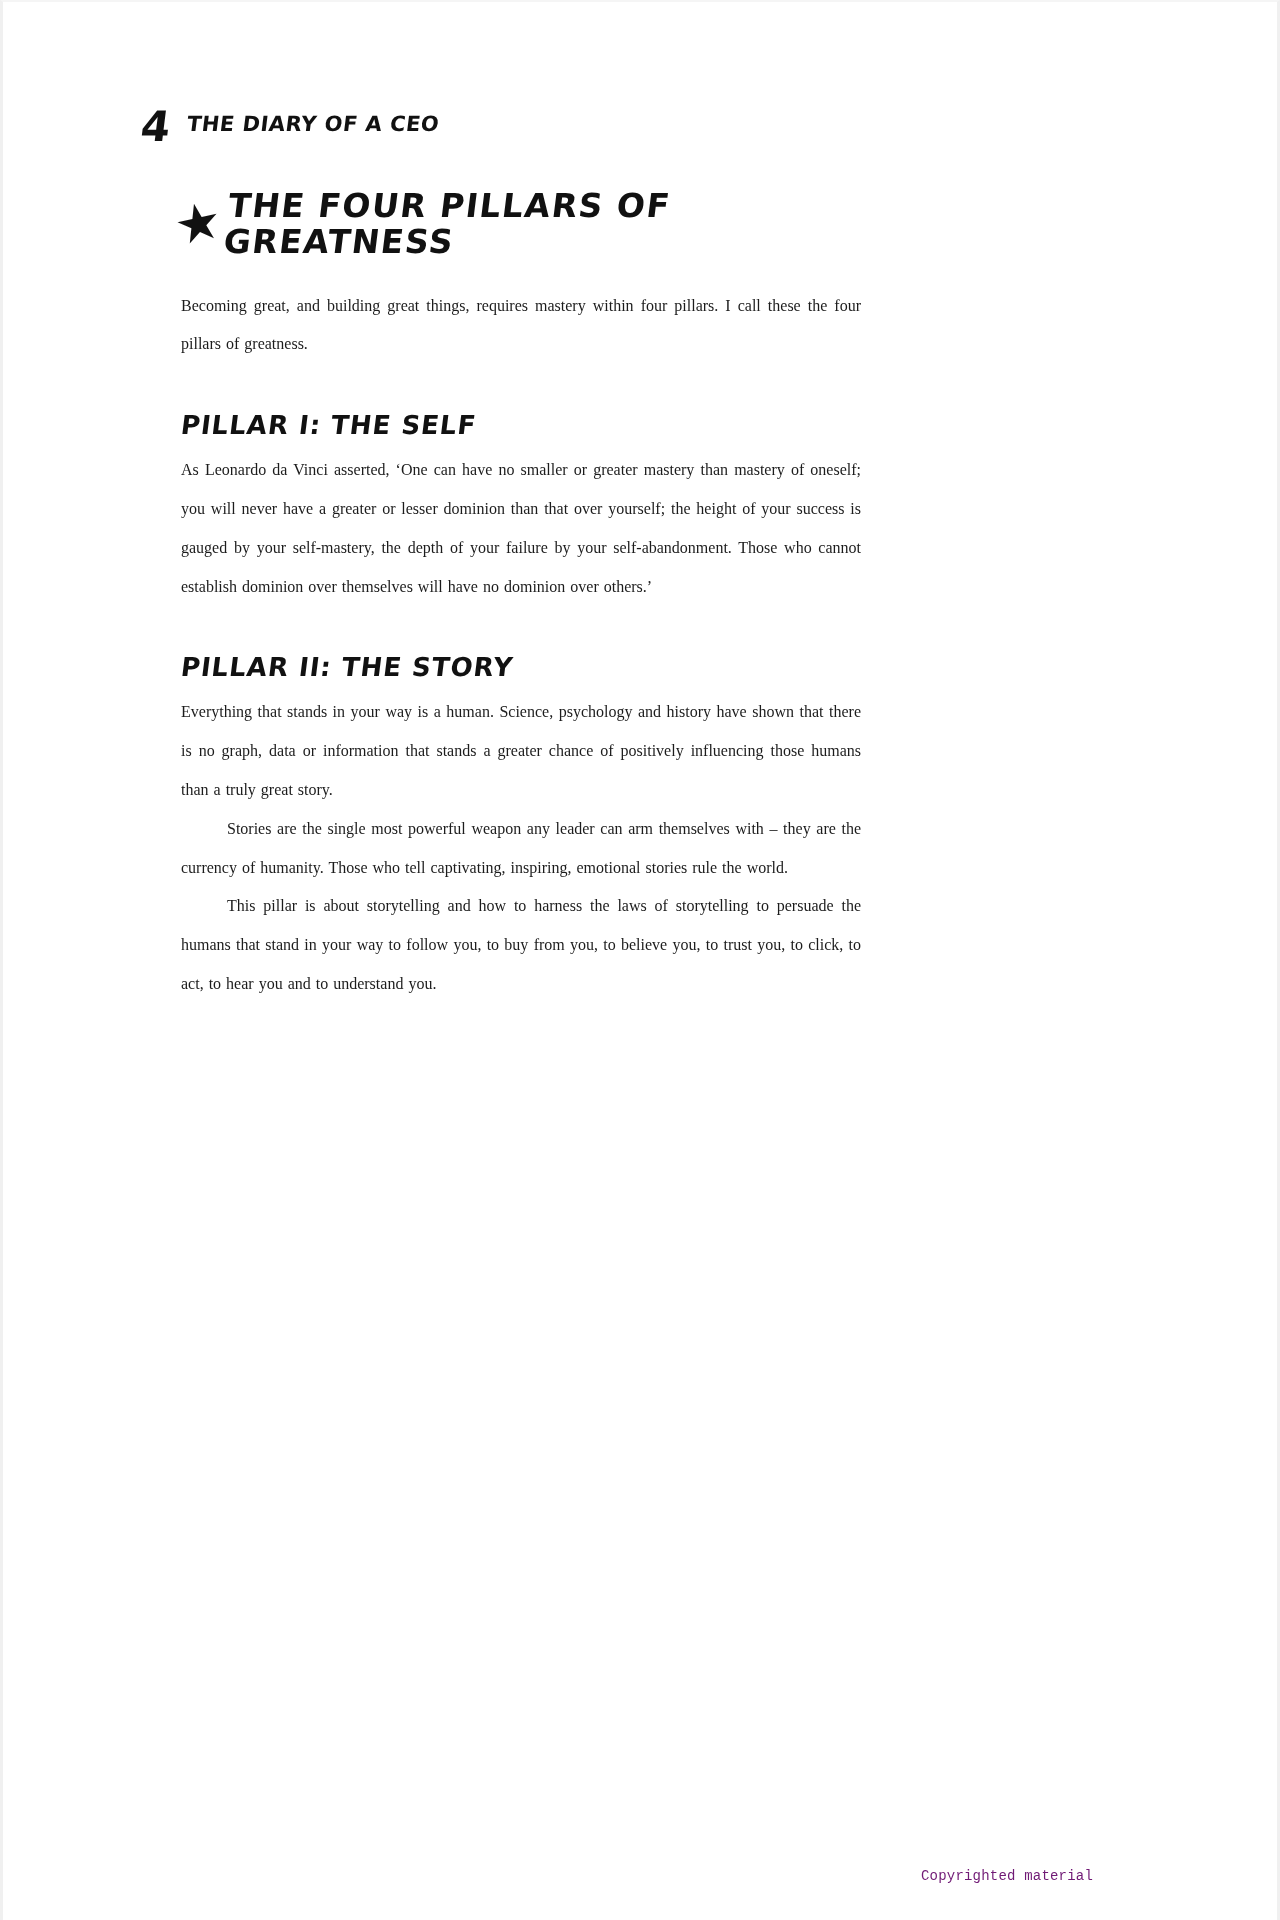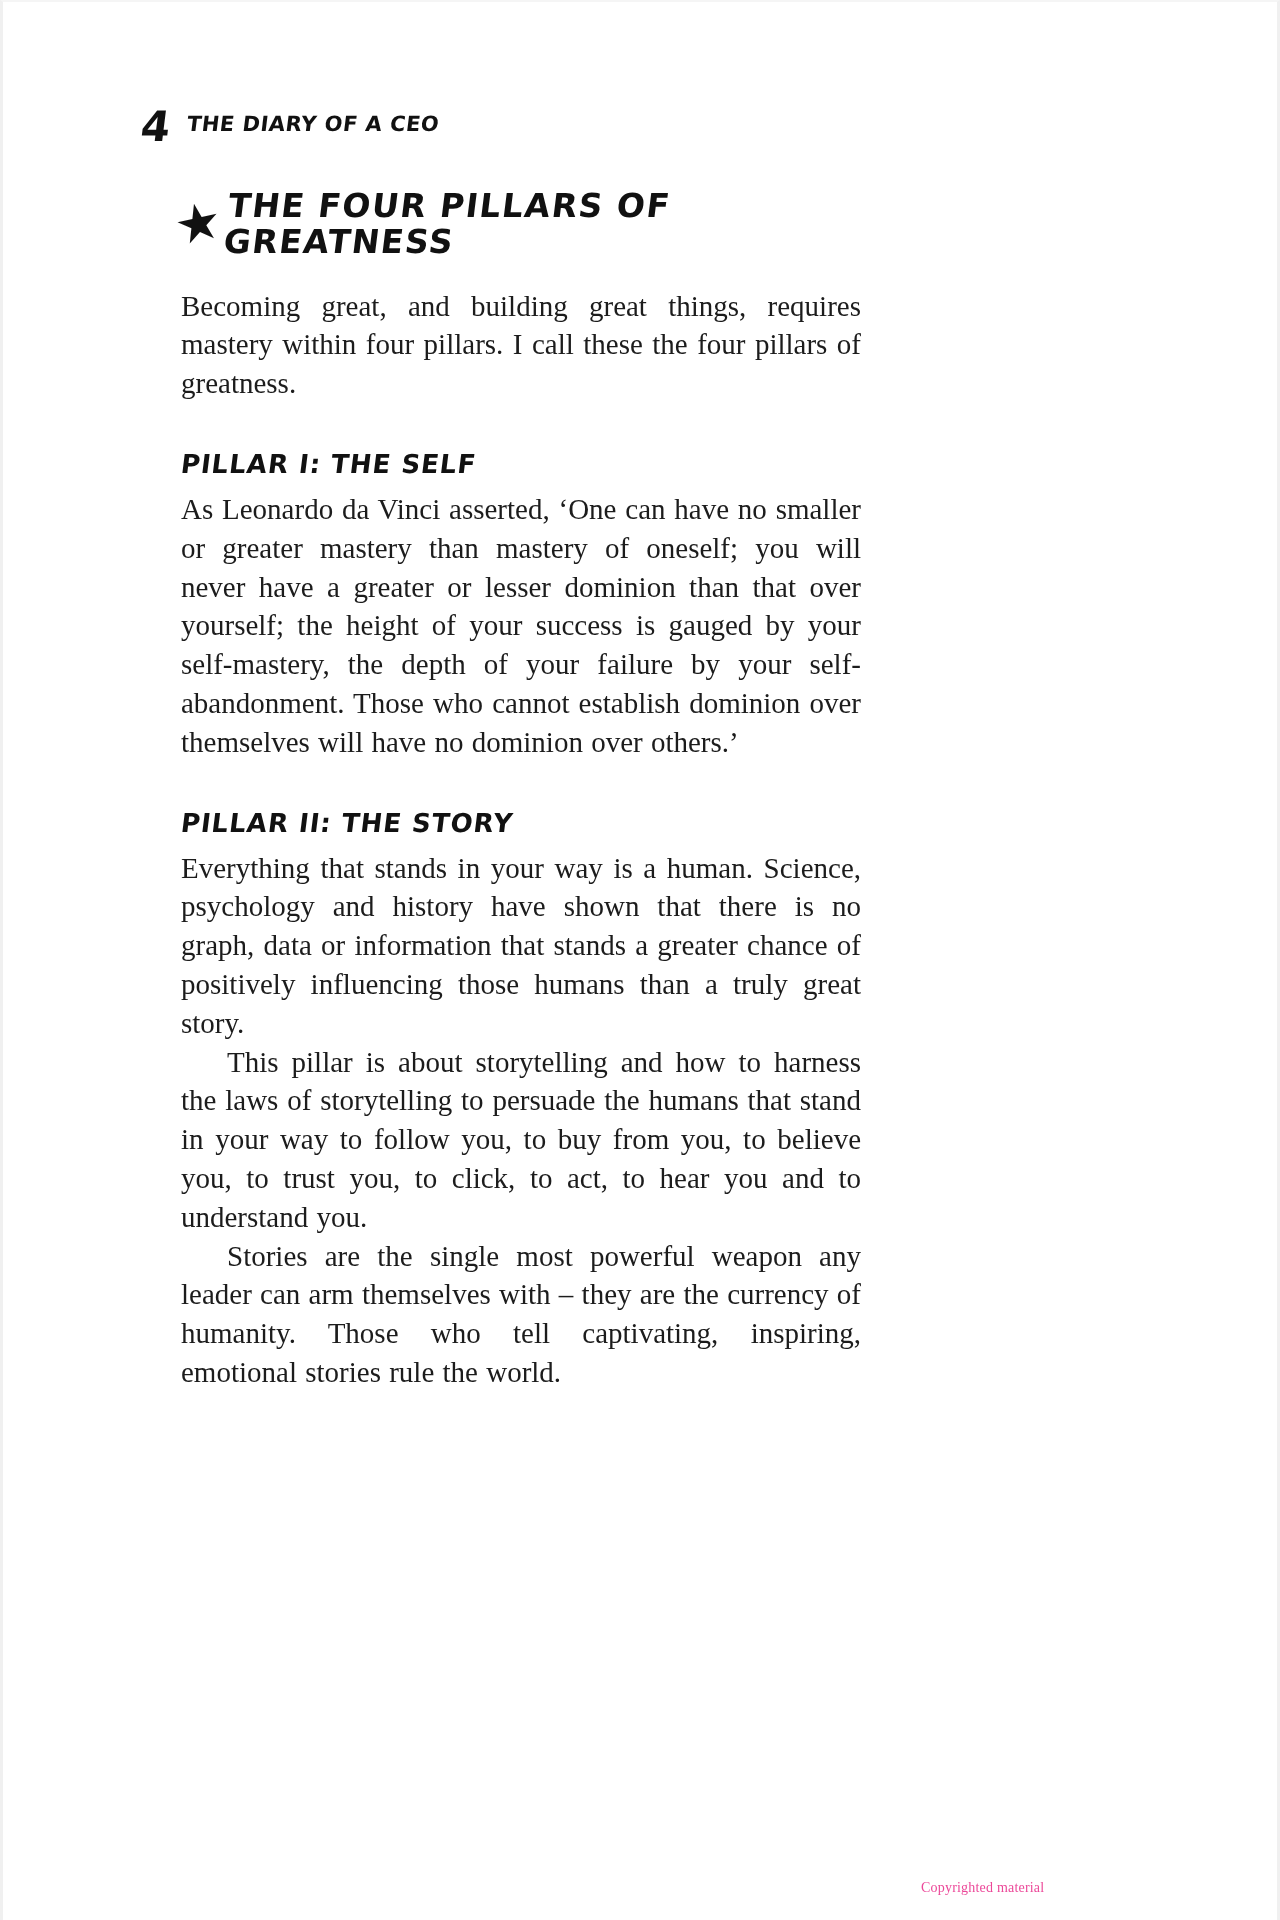--- a/index.html
+++ b/index.html
@@ -63,43 +63,42 @@
     margin-right: 4px;
     margin-left: -6px;
     color: #111111;
   }
   .chapter-title {
     font-size: 33px;
     line-height: 1.1;
     letter-spacing: 1.5px;
   }
   .body-para {
-    font-size: 29px;
+    font-size: 16px;
     line-height: 38.8px;
     text-align: justify;
     margin: 0;
     word-spacing: 1px;
   }
   .body-para.indent { text-indent: 46px; }
   .section-heading {
     font-size: 26px;
     letter-spacing: 1px;
     margin: 46px 0 10px 0;
   }
   .section-heading .marker { transform: skewX(-7deg); }
   .intro-para { margin-bottom: 0; }
   .watermark {
     position: absolute;
     left: 918px;
     top: 1866px;
-    font-family: Liberation Serif, serif;
+    font-family: Liberation Mono, monospace;
     font-size: 14px;
-    color: #ec4899;
+    color: #701a75;
     letter-spacing: 0.2px;
-    margin-top: 12px;
   }
 </style>
 </head>
 <body>
 
 <div class="page">
 
   <div class="page-header">
     <span class="page-number marker">4</span>
     <span class="running-head marker">THE DIARY OF A CEO</span>
@@ -120,21 +119,21 @@
 
     <p class="body-para">As Leonardo da Vinci asserted, ‘One can have no smaller or greater mastery than mastery of oneself; you will never have a greater or lesser dominion than that over yourself; the height of your success is gauged by your self-mastery, the depth of your failure by your self-abandonment. Those who cannot establish dominion over themselves will have no dominion over others.’</p>
 
 
     <h3 class="section-heading">
       <span class="marker">PILLAR II: THE STORY</span>
     </h3>
 
     <p class="body-para">Everything that stands in your way is a human. Science, psychology and history have shown that there is no graph, data or information that stands a greater chance of positively influencing those humans than a truly great story.</p>
 
+    <p class="body-para indent">Stories are the single most powerful weapon any leader can arm themselves with – they are the currency of humanity. Those who tell captivating, inspiring, emotional stories rule the world.</p>
+
     <p class="body-para indent">This pillar is about storytelling and how to harness the laws of storytelling to persuade the humans that stand in your way to follow you, to buy from you, to believe you, to trust you, to click, to act, to hear you and to understand you.</p>
-
-    <p class="body-para indent">Stories are the single most powerful weapon any leader can arm themselves with – they are the currency of humanity. Those who tell captivating, inspiring, emotional stories rule the world.</p>
 
   </div>
 
   <div class="watermark">Copyrighted material</div>
 
 </div>
 
 </body></html>

